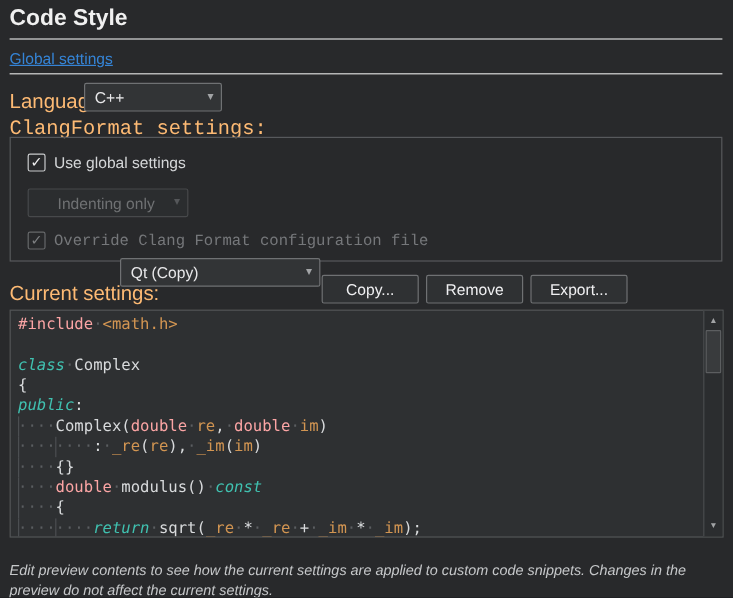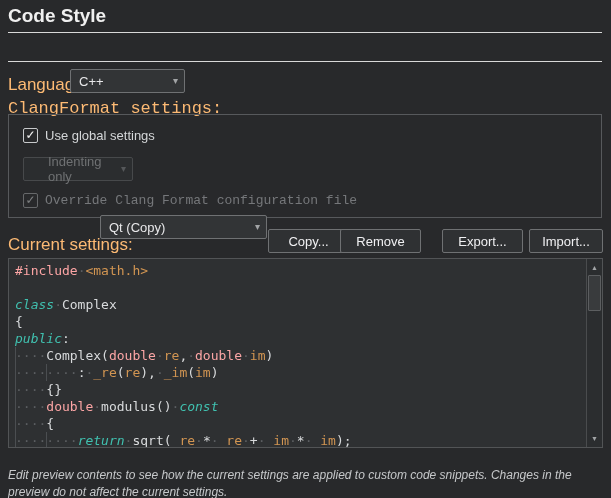--- a/index.html
+++ b/index.html
@@ -30,25 +30,25 @@
             border:1px solid #57595c;box-sizing:content-box;}
   .checkrow{position:absolute;display:flex;align-items:center;gap:7px;font-size:13px;cursor:pointer;}
   .checkrow1{left:14px;top:13px;}
   .checkrow2{left:14px;top:78px;cursor:default;}
   .cb{width:13px;height:13px;border:1px solid #c8cacc;border-radius:2px;
       display:flex;align-items:center;justify-content:center;flex:none;}
   .checkmark{color:#f2f2f2;font-size:12px;line-height:1;margin-top:-1px;}
   .checkrow.disabled .cb{border-color:#66686a;}
   .checkrow.disabled .checkmark{color:#7e8082;}
   .checkrow.disabled .cb-label{color:#75777a;font-family:Liberation Mono, monospace;}
-  .gb-combo{position:absolute;left:14px;top:42px;width:110px;height:24px;padding-left:24px;}
+  .gb-combo{position:absolute;left:14px;top:42px;width:134px;height:24px;padding-left:24px;}
 
   .btn{position:absolute;top:229px;height:24px;background:#2f3133;border:1px solid #6f7173;
        border-radius:2px;color:#f0f0f2;font-size:13px;font-family:inherit;cursor:pointer;padding:0;}
-  .btn-copy{left:268px;width:81px;} .btn-remove{left:340px;width:81px;}
+  .btn-copy{left:268px;width:81px;} .btn-remove{left:355px;width:81px;}
   .btn-export{left:442px;width:81px;} .btn-import{left:529px;width:74px;}
 
   .editor{position:absolute;left:8px;top:258px;width:593px;height:188px;
           border:1px solid #525456;background:#2e3032;}
   .code{position:absolute;left:0;top:0;right:16px;bottom:0;padding:3px 0 0 6px;
         font-family:"DejaVu Sans Mono",monospace;font-size:13px;line-height:17px;
         white-space:pre;overflow:hidden;}
   .cl{height:17px;}
   .t-pp{color:#fca5a5;}
   .t-kw{color:#40c1b0;font-style:italic;}
@@ -69,20 +69,21 @@
   .note{position:absolute;left:8px;top:455px;width:598px;font-size:12px;font-style:italic;
         color:#c6c8ca;line-height:17px;}
 </style>
 </head>
 <body>
 
 <div class="page">
 
   <div class="page-title">Code Style</div>
   <div class="hr hr1"></div>
+  <a class="link">Global settings</a>
   <div class="hr hr2"></div>
 
   <div class="label lang-label">Language:</div>
   <div class="combo lang-combo">
     <span>C++</span>
     <span class="combo-arrow">▾</span>
   </div>
 
   <div class="label cf-label">ClangFormat settings:</div>
 
@@ -108,21 +109,20 @@
   </div>
 
   <div class="label cs-label">Current settings:</div>
   <div class="combo cs-combo">
     <span>Qt (Copy)</span>
     <span class="combo-arrow">▾</span>
   </div>
   <button class="btn btn-copy">Copy...</button>
   <button class="btn btn-remove">Remove</button>
   <button class="btn btn-export">Export...</button>
-  <button class="btn btn-import">Import...</button>
 
   <div class="editor">
     <div class="code" id="code-area"><div class="cl"><span class="t-pp">#include</span><span class="t-ws">·</span><span class="t-o">&lt;math.h&gt;</span></div><div class="cl"></div><div class="cl"><span class="t-kw">class</span><span class="t-ws">·</span><span class="t-p">Complex</span></div><div class="cl"><span class="t-p">{</span></div><div class="cl"><span class="t-kw">public</span><span class="t-p">:</span></div><div class="cl"><span class="t-g"></span><span class="t-ws">····</span><span class="t-p">Complex(</span><span class="t-pp">double</span><span class="t-ws">·</span><span class="t-o">re</span><span class="t-p">,</span><span class="t-ws">·</span><span class="t-pp">double</span><span class="t-ws">·</span><span class="t-o">im</span><span class="t-p">)</span></div><div class="cl"><span class="t-g"></span><span class="t-ws">····</span><span class="t-g"></span><span class="t-ws">····</span><span class="t-p">:</span><span class="t-ws">·</span><span class="t-o">_re</span><span class="t-p">(</span><span class="t-o">re</span><span class="t-p">),</span><span class="t-ws">·</span><span class="t-o">_im</span><span class="t-p">(</span><span class="t-o">im</span><span class="t-p">)</span></div><div class="cl"><span class="t-g"></span><span class="t-ws">····</span><span class="t-p">{}</span></div><div class="cl"><span class="t-g"></span><span class="t-ws">····</span><span class="t-pp">double</span><span class="t-ws">·</span><span class="t-p">modulus()</span><span class="t-ws">·</span><span class="t-kw">const</span></div><div class="cl"><span class="t-g"></span><span class="t-ws">····</span><span class="t-p">{</span></div><div class="cl"><span class="t-g"></span><span class="t-ws">····</span><span class="t-g"></span><span class="t-ws">····</span><span class="t-kw">return</span><span class="t-ws">·</span><span class="t-p">sqrt(</span><span class="t-o">_re</span><span class="t-ws">·</span><span class="t-p">*</span><span class="t-ws">·</span><span class="t-o">_re</span><span class="t-ws">·</span><span class="t-p">+</span><span class="t-ws">·</span><span class="t-o">_im</span><span class="t-ws">·</span><span class="t-p">*</span><span class="t-ws">·</span><span class="t-o">_im</span><span class="t-p">);</span></div></div>
     <div class="scrollbar">
       <div class="sb-btn sb-up">
           <span>▲</span>
         </div>
       <div class="sb-thumb"></div>
       <div class="sb-btn sb-down">
           <span>▼</span>

